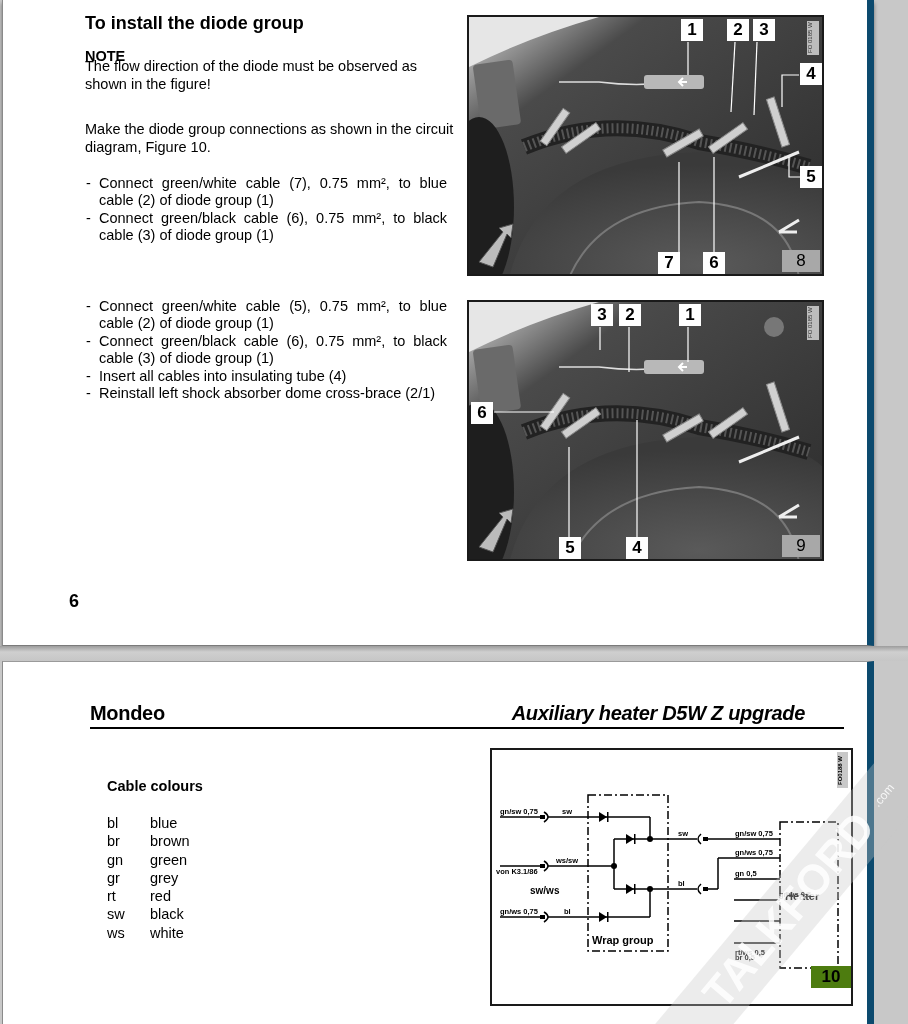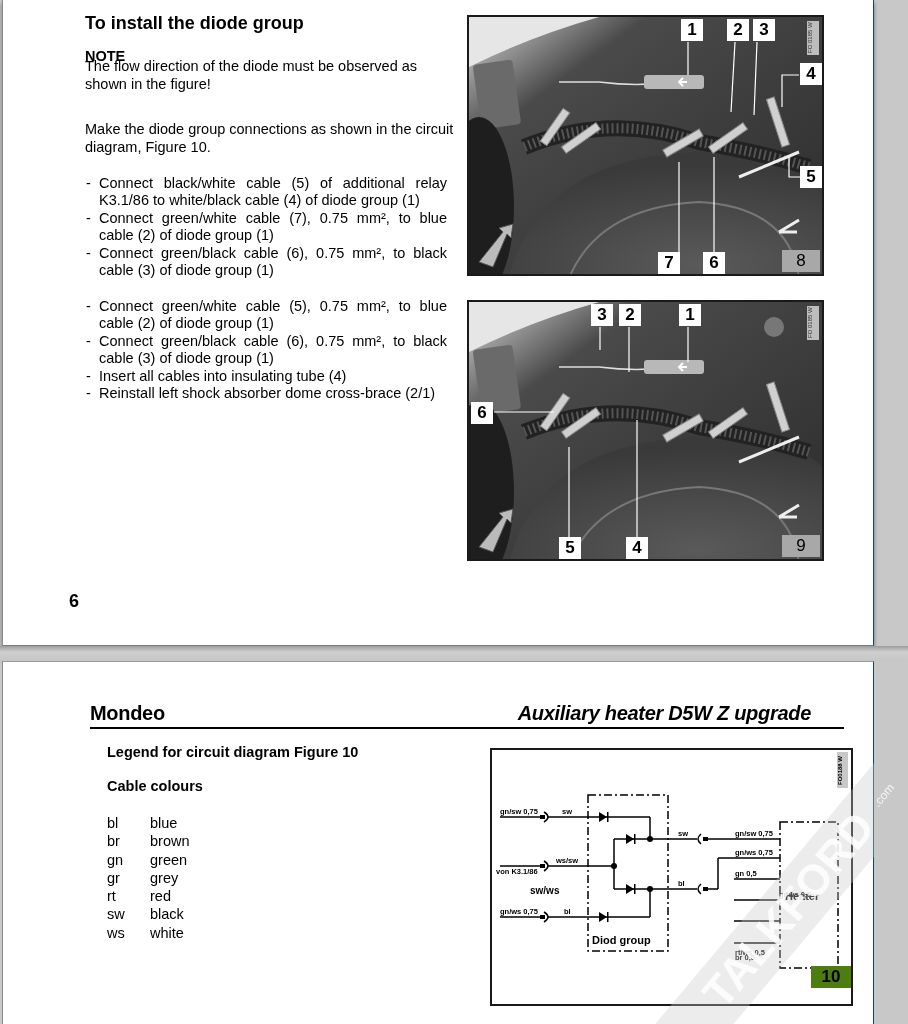--- a/index.html
+++ b/index.html
@@ -1,19 +1,19 @@
 <!DOCTYPE html>
 <html><head>
 <meta charset="utf-8">
 <style>
   * { box-sizing: border-box; margin: 0; padding: 0; }
   html, body { width: 908px; height: 1024px; overflow: hidden; background: #c8c8c8; }
   body { position: relative; font-family: "Liberation Sans", sans-serif; color: #000; }
 
-  .page { position: absolute; left: 2px; width: 872px; background: #fff; border-left: 1px solid #8a8a8a; border-right: 1px solid #0c4a6e; }
+  .page { position: absolute; left: 2px; width: 872px; background: #fff; border-left: 1px solid #8a8a8a; border-right: 7px solid #0c4a6e; }
   #page1 { top: 0; height: 646px; box-shadow: 0 3px 4px rgba(0,0,0,0.45); border-bottom: 1px solid #7a7a7a; }
   #page2 { top: 661px; height: 363px; border-top: 1px solid #9a9a9a; }
   .gap { position: absolute; left: 0; top: 646px; width: 908px; height: 15px; background: linear-gradient(#9c9c9c, #cfcfcf 40%, #c6c6c6); }
 
   
   .h-install { position: absolute; left: 82px; top: 13px; font-size: 18px; font-weight: bold; }
   .note-title { position: absolute; left: 82px; top: 48px; font-size: 14.5px; font-weight: bold; }
   .para { position: absolute; left: 82px; width: 370px; font-size: 14.5px; line-height: 18px; }
   #p-note { top: 57px; }
   #p-make { top: 120px; }
@@ -54,21 +54,20 @@
 </head>
 <body>
 
 <div class="page" id="page1">
   <div class="h-install">To install the diode group</div>
   <div class="note-title">NOTE</div>
   <div class="para" id="p-note">The flow direction of the diode must be observed as shown in the figure!</div>
   <div class="para" id="p-make">Make the diode group connections as shown in the circuit diagram, Figure 10.</div>
 
   <ul class="steps" id="steps1">
-    <li>Connect black/white cable (5) of additional relay K3.1/86 to white/black cable (4) of diode group (1)</li>
     <li>Connect green/white cable (7), 0.75 mm², to blue cable (2) of diode group (1)</li>
     <li>Connect green/black cable (6), 0.75 mm², to black cable (3) of diode group (1)</li>
   </ul>
   <ul class="steps" id="steps2">
     <li>Connect green/white cable (5), 0.75 mm², to blue cable (2) of diode group (1)</li>
     <li>Connect green/black cable (6), 0.75 mm², to black cable (3) of diode group (1)</li>
     <li>Insert all cables into insulating tube (4)</li>
     <li>Reinstall left shock absorber dome cross-brace (2/1)</li>
   </ul>
 
@@ -182,21 +181,20 @@
   </div>
 </div>
 
 <div class="gap"></div>
 
 <div class="page" id="page2">
   <div class="hdr-left">Mondeo</div>
   <div class="hdr-right">Auxiliary heater D5W Z upgrade</div>
   <div class="hdr-rule"></div>
 
-  <div class="legend-title">Legend for circuit diagram Figure 10</div>
   <div class="cable-title">Cable colours</div>
   <div class="legend-list">
     <div class="legend-row">
         <span class="legend-code">bl</span>
         <span>blue</span>
       </div>
     <div class="legend-row">
         <span class="legend-code">br</span>
         <span>brown</span>
       </div>
@@ -289,21 +287,21 @@
     <div class="dtxt" style="position:absolute;left:8px;top:157px;font-size:7.5px;">gn/ws 0,75</div>
     <div class="dtxt" style="position:absolute;left:72px;top:157px;font-size:7.5px;">bl</div>
     <div class="dtxt" style="position:absolute;left:186px;top:79px;font-size:7.5px;">sw</div>
     <div class="dtxt" style="position:absolute;left:186px;top:129px;font-size:7.5px;">bl</div>
     <div class="dtxt" style="position:absolute;left:243px;top:79px;font-size:7.5px;">gn/sw 0,75</div>
     <div class="dtxt" style="position:absolute;left:243px;top:98px;font-size:7.5px;">gn/ws 0,75</div>
     <div class="dtxt" style="position:absolute;left:243px;top:119px;font-size:7.5px;">gn 0,5</div>
     <div class="dtxt" style="position:absolute;left:243px;top:140px;font-size:7.5px;padding-left:44px;">gr/ws 0,5</div>
     <div class="dtxt" style="position:absolute;left:243px;top:161px;font-size:7.5px;margin-top:42px;">br 0,5</div>
     <div class="dtxt" style="position:absolute;left:243px;top:198px;font-size:7.5px;">rt/ws 0,5</div>
-    <div class="dtxt" style="position:absolute;left:100px;top:184px;font-size:11px;">Diod group</div>
+    <div class="dtxt" style="position:absolute;left:100px;top:184px;font-size:11px;">Wrap group</div>
     <div class="dtxt" style="position:absolute;left:293px;top:140px;font-size:11px;">Heater</div>
     <div class="d-fo">FO0188 W</div>
     <div class="d-fig">10</div>
   </div>
 </div>
 
 <svg class="watermark" viewBox="0 0 300 300">
   <g transform="translate(150 150) rotate(-50)">
     <rect x="-220" y="-30" width="440" height="60" fill="rgba(200,200,200,0.35)"></rect>
     <text x="-120" y="14" font-family="Liberation Sans, sans-serif" font-weight="bold" font-size="44" fill="rgba(255,255,255,0.85)">TALKFORD</text>

